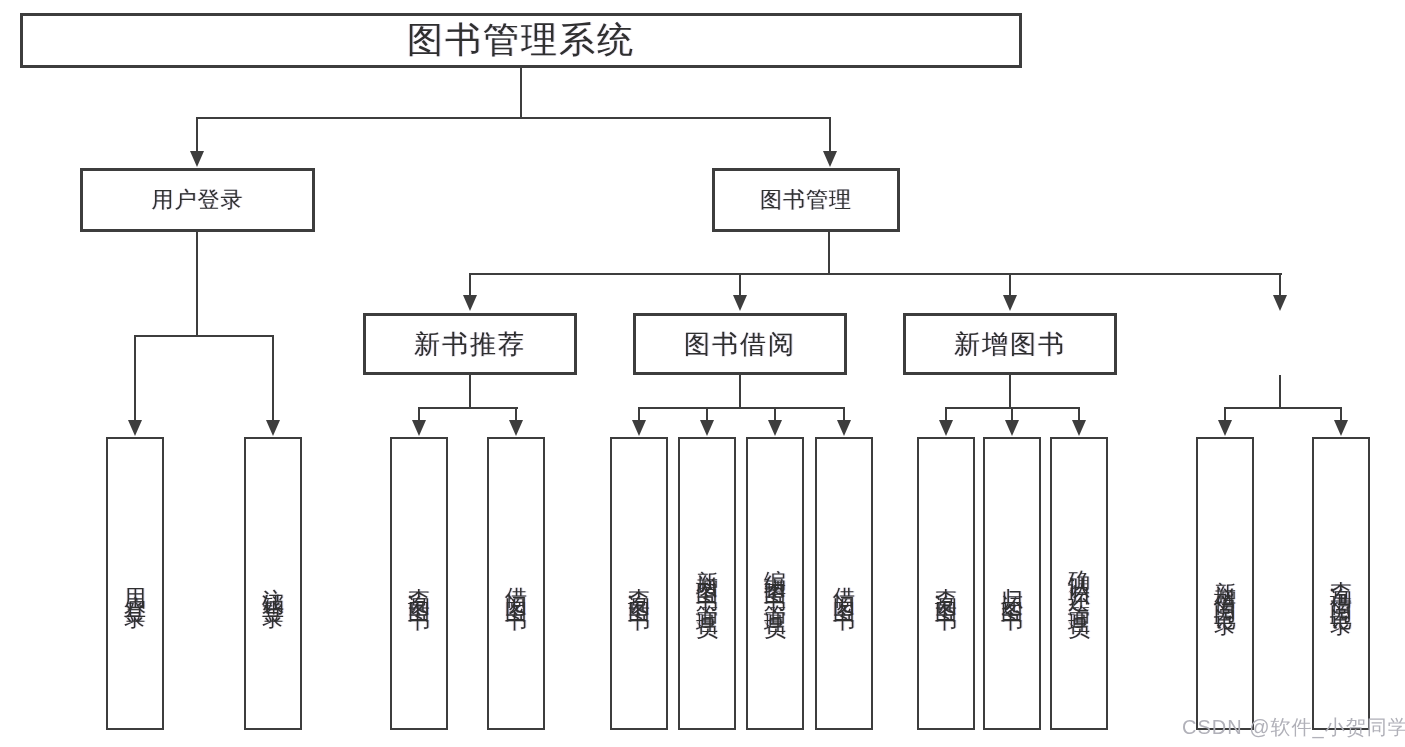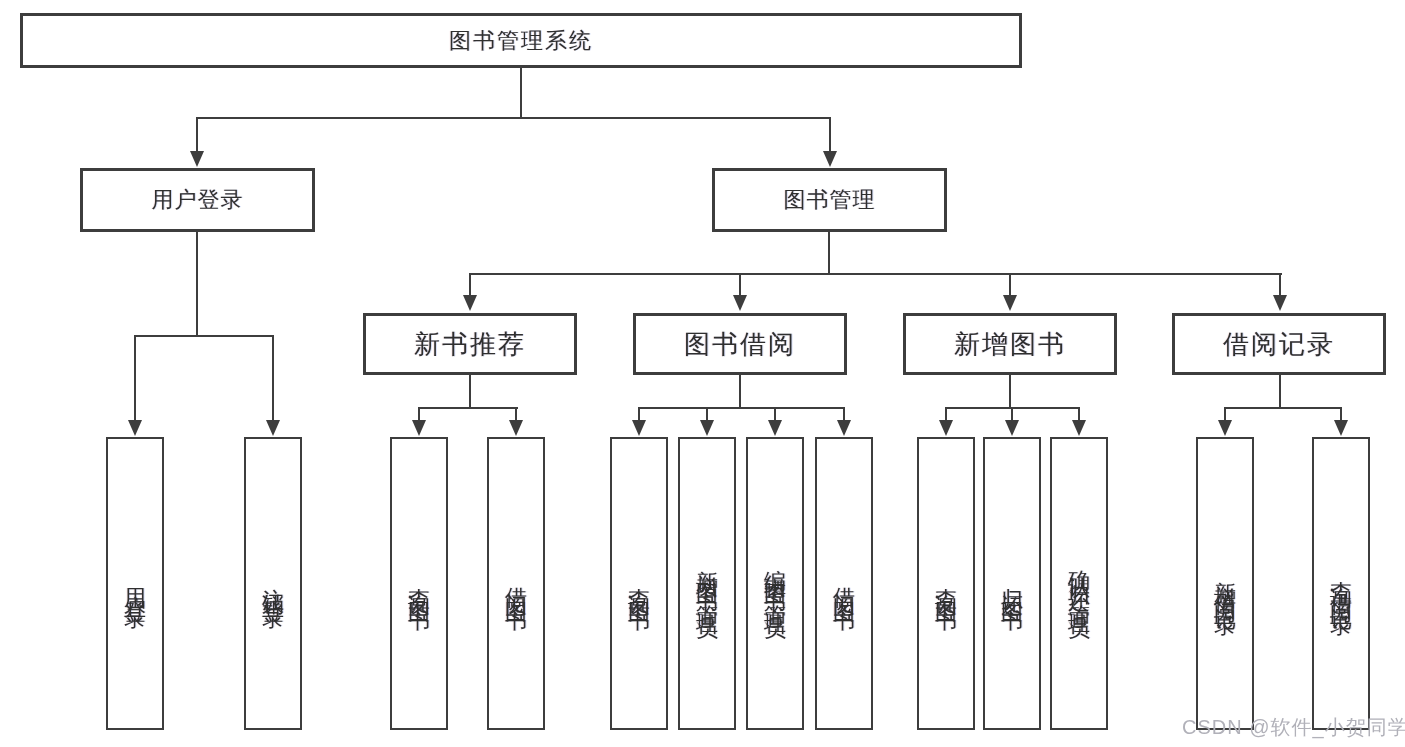--- a/index.html
+++ b/index.html
@@ -14,21 +14,21 @@
     position:absolute;
     background:#ffffff;
     border:3px solid #3d3d3d;
     display:flex;align-items:center;justify-content:center;
     color:#2f2f2f;
     text-shadow:1px 0 0 rgba(120,145,230,0.30), -1px 0 0 rgba(225,120,110,0.16);
     box-sizing:border-box;
     white-space:nowrap;
     z-index:2;
   }
-  .root-node{font-size:22px;letter-spacing:2px;}
+  .root-node{font-size:36px;letter-spacing:2px;}
   .l1-node{font-size:22px;letter-spacing:1px;}
   .l2-node{font-size:26px;letter-spacing:2px;}
   .leaf{
     border-width:2px;
     writing-mode:vertical-rl;
     text-orientation:mixed;
     font-size:22px;
     letter-spacing:7px;
     line-height:1;
     white-space:normal;
@@ -52,26 +52,25 @@
   }
 </style>
 </head>
 <body>
 
 <div id="canvas">
 
   <div class="node root-node" style="left:20px;top:13px;width:1002px;height:55px;">图书管理系统</div>
 
   <div class="node l1-node" style="left:80px;top:168px;width:235px;height:64px;">用户登录</div>
-  <div class="node l1-node" style="left:712px;top:168px;width:235px;height:64px;">图书管理</div>
+  <div class="node l1-node" style="left:712px;top:168px;width:188px;height:64px;">图书管理</div>
 
   <div class="node l2-node" style="left:633px;top:313px;width:214px;height:62px;">图书借阅</div>
   <div class="node l2-node" style="left:363px;top:313px;width:214px;height:62px;">新书推荐</div>
   <div class="node l2-node" style="left:903px;top:313px;width:214px;height:62px;">新增图书</div>
-  <div class="node l2-node" style="left:1172px;top:313px;width:214px;height:62px;">借阅记录</div>
 
   <div class="node leaf" style="left:106px;top:437px;width:58px;height:293px;">用户登录</div>
   <div class="node leaf" style="left:244px;top:437px;width:58px;height:293px;">注销登录</div>
 
   <div class="node leaf" style="left:390px;top:437px;width:58px;height:293px;">查询图书</div>
   <div class="node leaf" style="left:487px;top:437px;width:58px;height:293px;">借阅图书</div>
 
   <div class="node leaf" style="left:610px;top:437px;width:58px;height:293px;">查询图书</div>
   <div class="node leaf" style="left:678px;top:437px;width:58px;height:293px;">新增图书（管理员）</div>
   <div class="node leaf" style="left:746px;top:437px;width:58px;height:293px;">编辑图书（管理员）</div>

